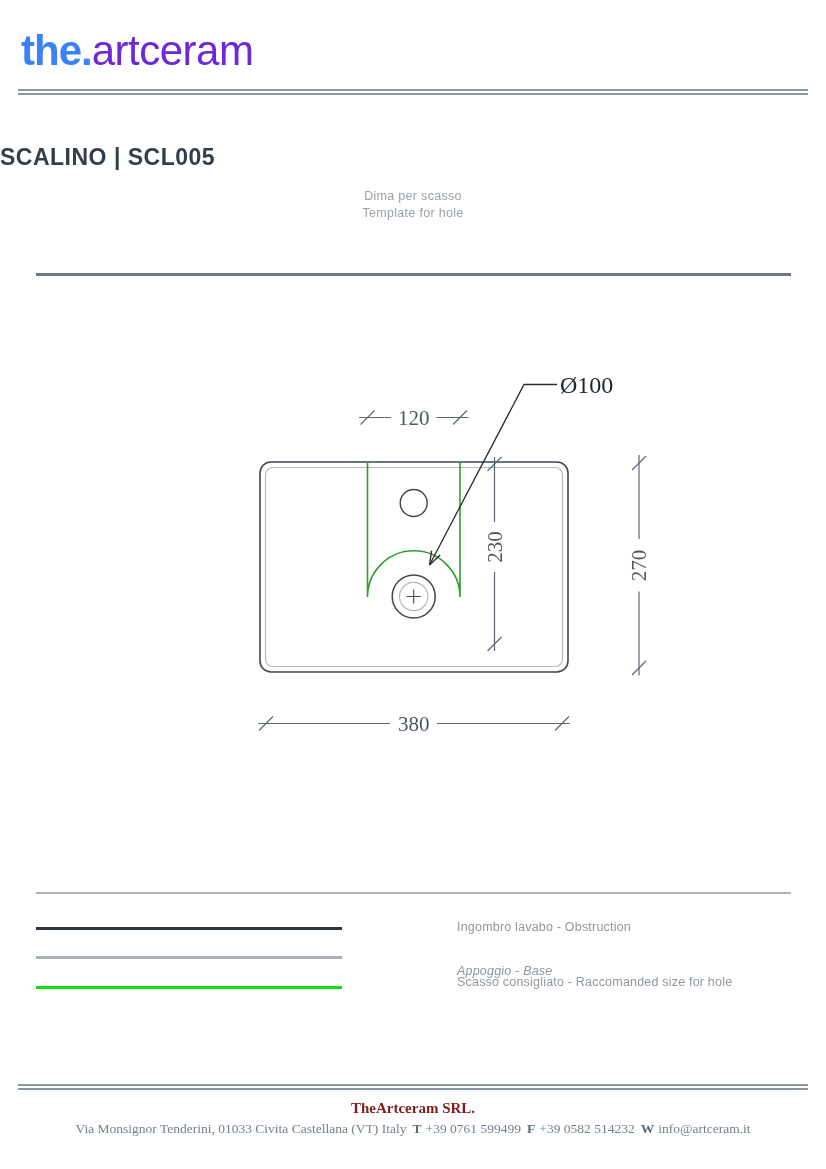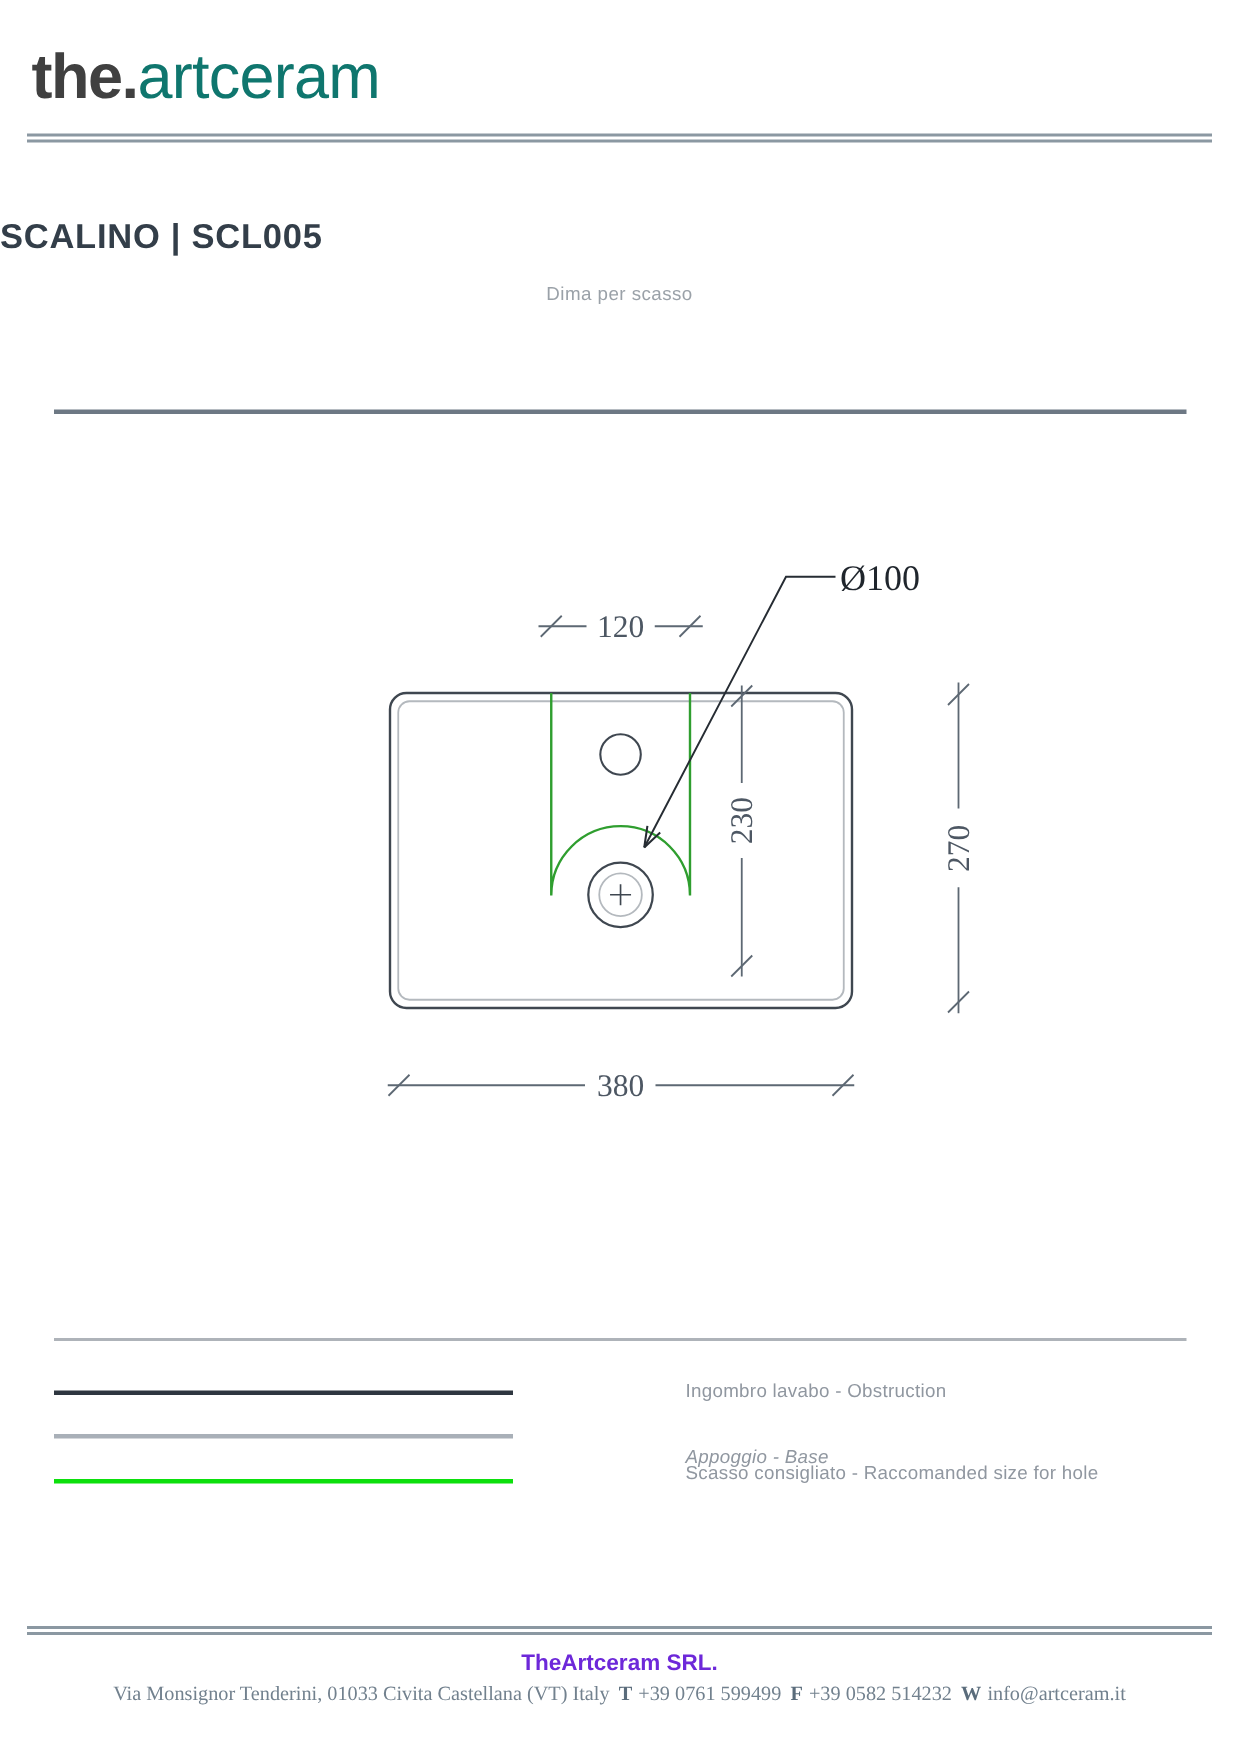--- a/index.html
+++ b/index.html
@@ -1,22 +1,22 @@
 <!DOCTYPE html>
 <html><head>
 <meta charset="utf-8">
 <style>
   html,body{margin:0;padding:0;background:#ffffff;}
   .page{position:relative;width:826px;height:1169px;background:#ffffff;overflow:hidden;
         font-family:"Liberation Sans",sans-serif;}
 
   
   .logo{position:absolute;left:21px;top:28px;font-size:42px;line-height:46px;white-space:nowrap;}
-  .logo-the{font-weight:bold;color:#404040;letter-spacing:-1px;}
-  .logo-rest{font-weight:400;color:#0f766e;letter-spacing:-0.5px;margin-top:32px;}
+  .logo-the{font-weight:bold;color:#3b82f6;letter-spacing:-1px;}
+  .logo-rest{font-weight:400;color:#6d28d9;letter-spacing:-0.5px;margin-top:32px;}
   .rule-double{position:absolute;left:18px;width:790px;height:2px;
                border-top:2px solid #8b98a2;border-bottom:2px solid #8b98a2;}
   .logo-rule{top:89px;}
   .doc-title{position:absolute;top:144px;left:0;width:100%;margin:0;
              font-size:23px;font-weight:bold;letter-spacing:0.5px;color:#333e49;}
   .doc-subtitle{position:absolute;left:0;width:100%;text-align:center;
                 font-size:12.5px;letter-spacing:0.3px;color:#9aa1a8;}
   .sub-it{top:189px;} .sub-en{top:206px;}
   .mid-rule{position:absolute;top:273px;left:36px;width:755px;height:3px;background:#6d7884;}
 
@@ -30,38 +30,39 @@
   .legend-line{position:absolute;left:36px;width:306px;height:3px;}
   .legend-line-0{top:927px;background:#2e3640;}
   .legend-line-1{top:956px;background:#a9b0b8;}
   .legend-line-2{top:986px;background:#0ce00c;}
   .legend-label{position:absolute;left:457px;font-size:12.5px;letter-spacing:0.2px;color:#9097a0;white-space:nowrap;}
   .legend-label-0{top:920px;text-align:right;} .legend-label-1{top:964px;font-style:italic;} .legend-label-2{top:975px;text-align:center;}
 
   
   .footer-rule{top:1084px;}
   .footer-company{position:absolute;top:1100px;left:0;width:100%;text-align:center;
-                  font-family:Liberation Sans, sans-serif;font-weight:bold;font-size:15px;color:#6d28d9;}
+                  font-family:Liberation Serif, serif;font-weight:bold;font-size:15px;color:#7f1d1d;}
   .footer-address{position:absolute;top:1121px;left:0;width:100%;text-align:center;
                   font-family:"Liberation Serif",serif;font-size:13.5px;color:#72818e;white-space:nowrap;}
   .footer-address .lbl{font-weight:bold;color:#5a6c7b;margin-left:0.45em;}
   .footer-address .val{margin-left:0.3em;}
 </style>
 </head>
 <body>
 
 <div class="page">
 
   <div class="logo">
     <span class="logo-the">the.</span><span class="logo-rest">artceram</span>
   </div>
   <div class="rule-double logo-rule"></div>
 
   <h1 class="doc-title">SCALINO | SCL005</h1>
   <div class="doc-subtitle sub-it">Dima per scasso</div>
+  <div class="doc-subtitle sub-en">Template for hole</div>
   <div class="mid-rule"></div>
 
   <svg class="drawing-svg" width="440" height="380" viewBox="240 360 440 380">
     <defs>
       <marker id="leadArrow" viewBox="0 0 14 12" refX="13" refY="6" markerWidth="16" markerHeight="14" orient="auto" markerUnits="userSpaceOnUse">
         <path d="M13,6 L1,1.8 M13,6 L1,10.2" fill="none" stroke="#262c33" stroke-width="1.2"></path>
       </marker>
     </defs>
 
     <rect x="260" y="462" width="308" height="210" rx="11" fill="none" stroke-width="1.6" stroke="#3f4750"></rect>

